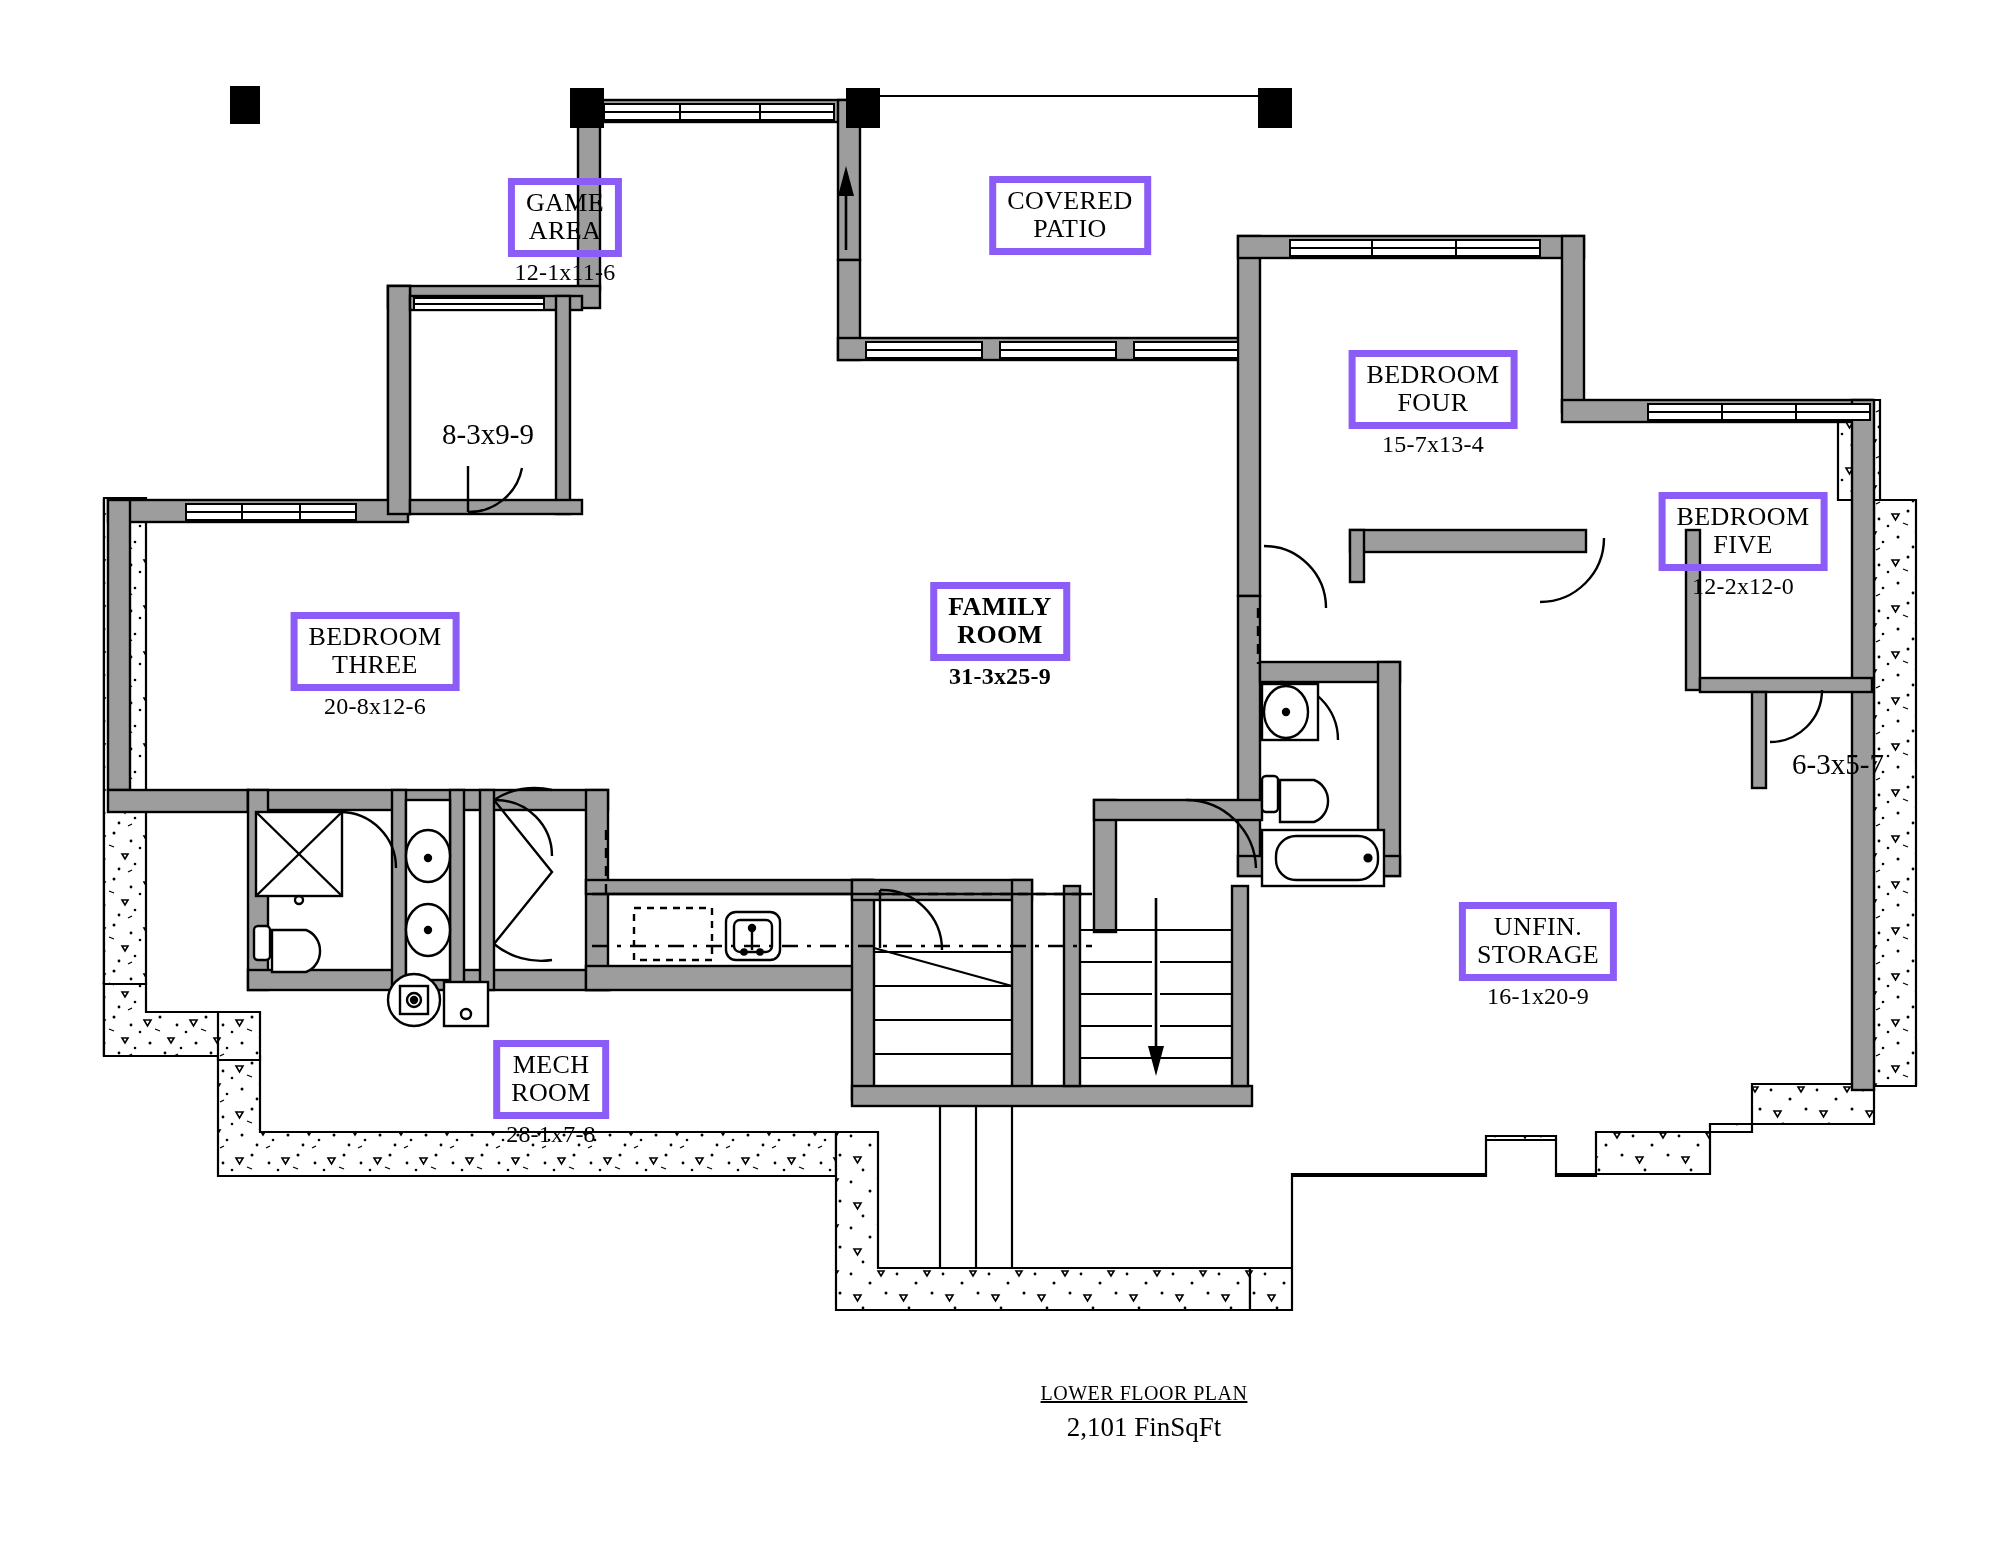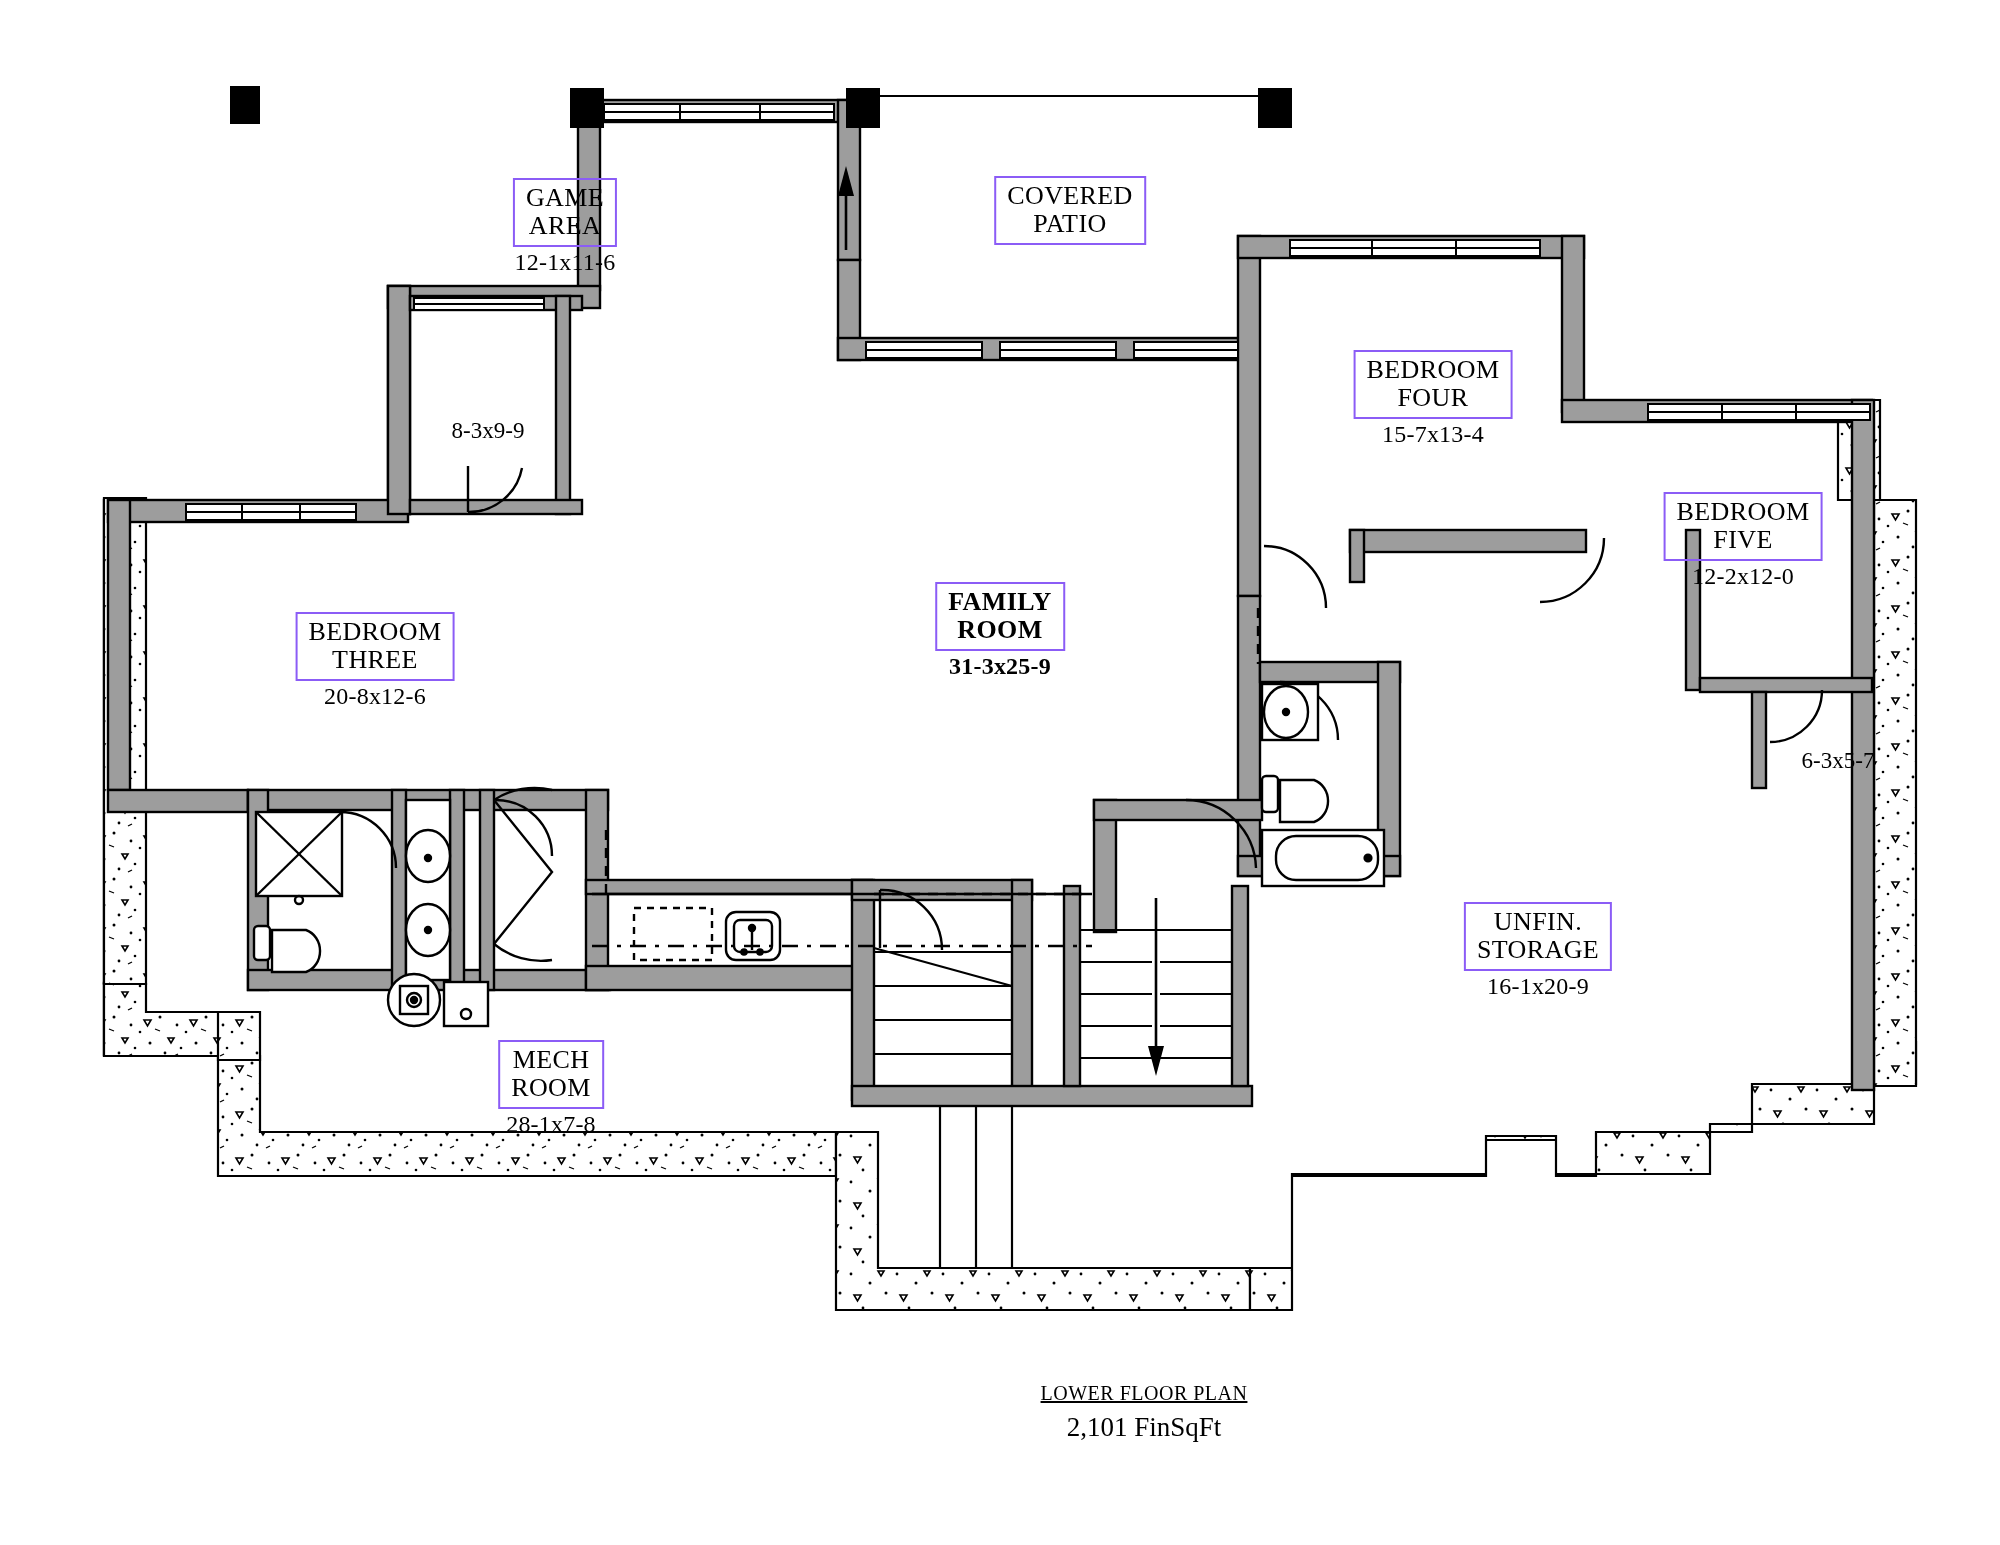--- a/index.html
+++ b/index.html
@@ -1,24 +1,24 @@
 <!DOCTYPE html>
 <html><head>
 <meta charset="utf-8">
 <style>
   html,body{margin:0;padding:0;background:#ffffff;}
   body{width:2000px;height:1545px;position:relative;overflow:hidden;
        font-family:"Liberation Serif","DejaVu Serif",serif;color:#000;}
   #plan{position:absolute;left:0;top:0;width:2000px;height:1545px;}
   .lbl{position:absolute;text-align:center;line-height:1.08;white-space:nowrap;}
-  .lbl .box{border:2px solid #8b5cf6;display:inline-block;padding:4px 11px 5px 11px;
+  .lbl .box{border:7px solid #8b5cf6;display:inline-block;padding:4px 11px 5px 11px;
             font-size:26px;letter-spacing:.4px;}
   .lbl .box .l2{display:block;}
   .lbl .dim{font-size:24px;margin-top:3px;letter-spacing:.2px;}
-  .dimonly{position:absolute;font-size:23px;text-align:center;white-space:nowrap;}
+  .dimonly{position:absolute;font-size:29px;text-align:center;white-space:nowrap;}
   #title{position:absolute;text-align:center;white-space:nowrap;}
   #title .t1{font-size:20px;text-decoration:underline;letter-spacing:.5px;}
   #title .t2{font-size:27px;margin-top:7px;}
 </style>
 </head>
 <body>
 
 <svg id="plan" viewBox="0 0 2000 1545">
   <defs>
 

